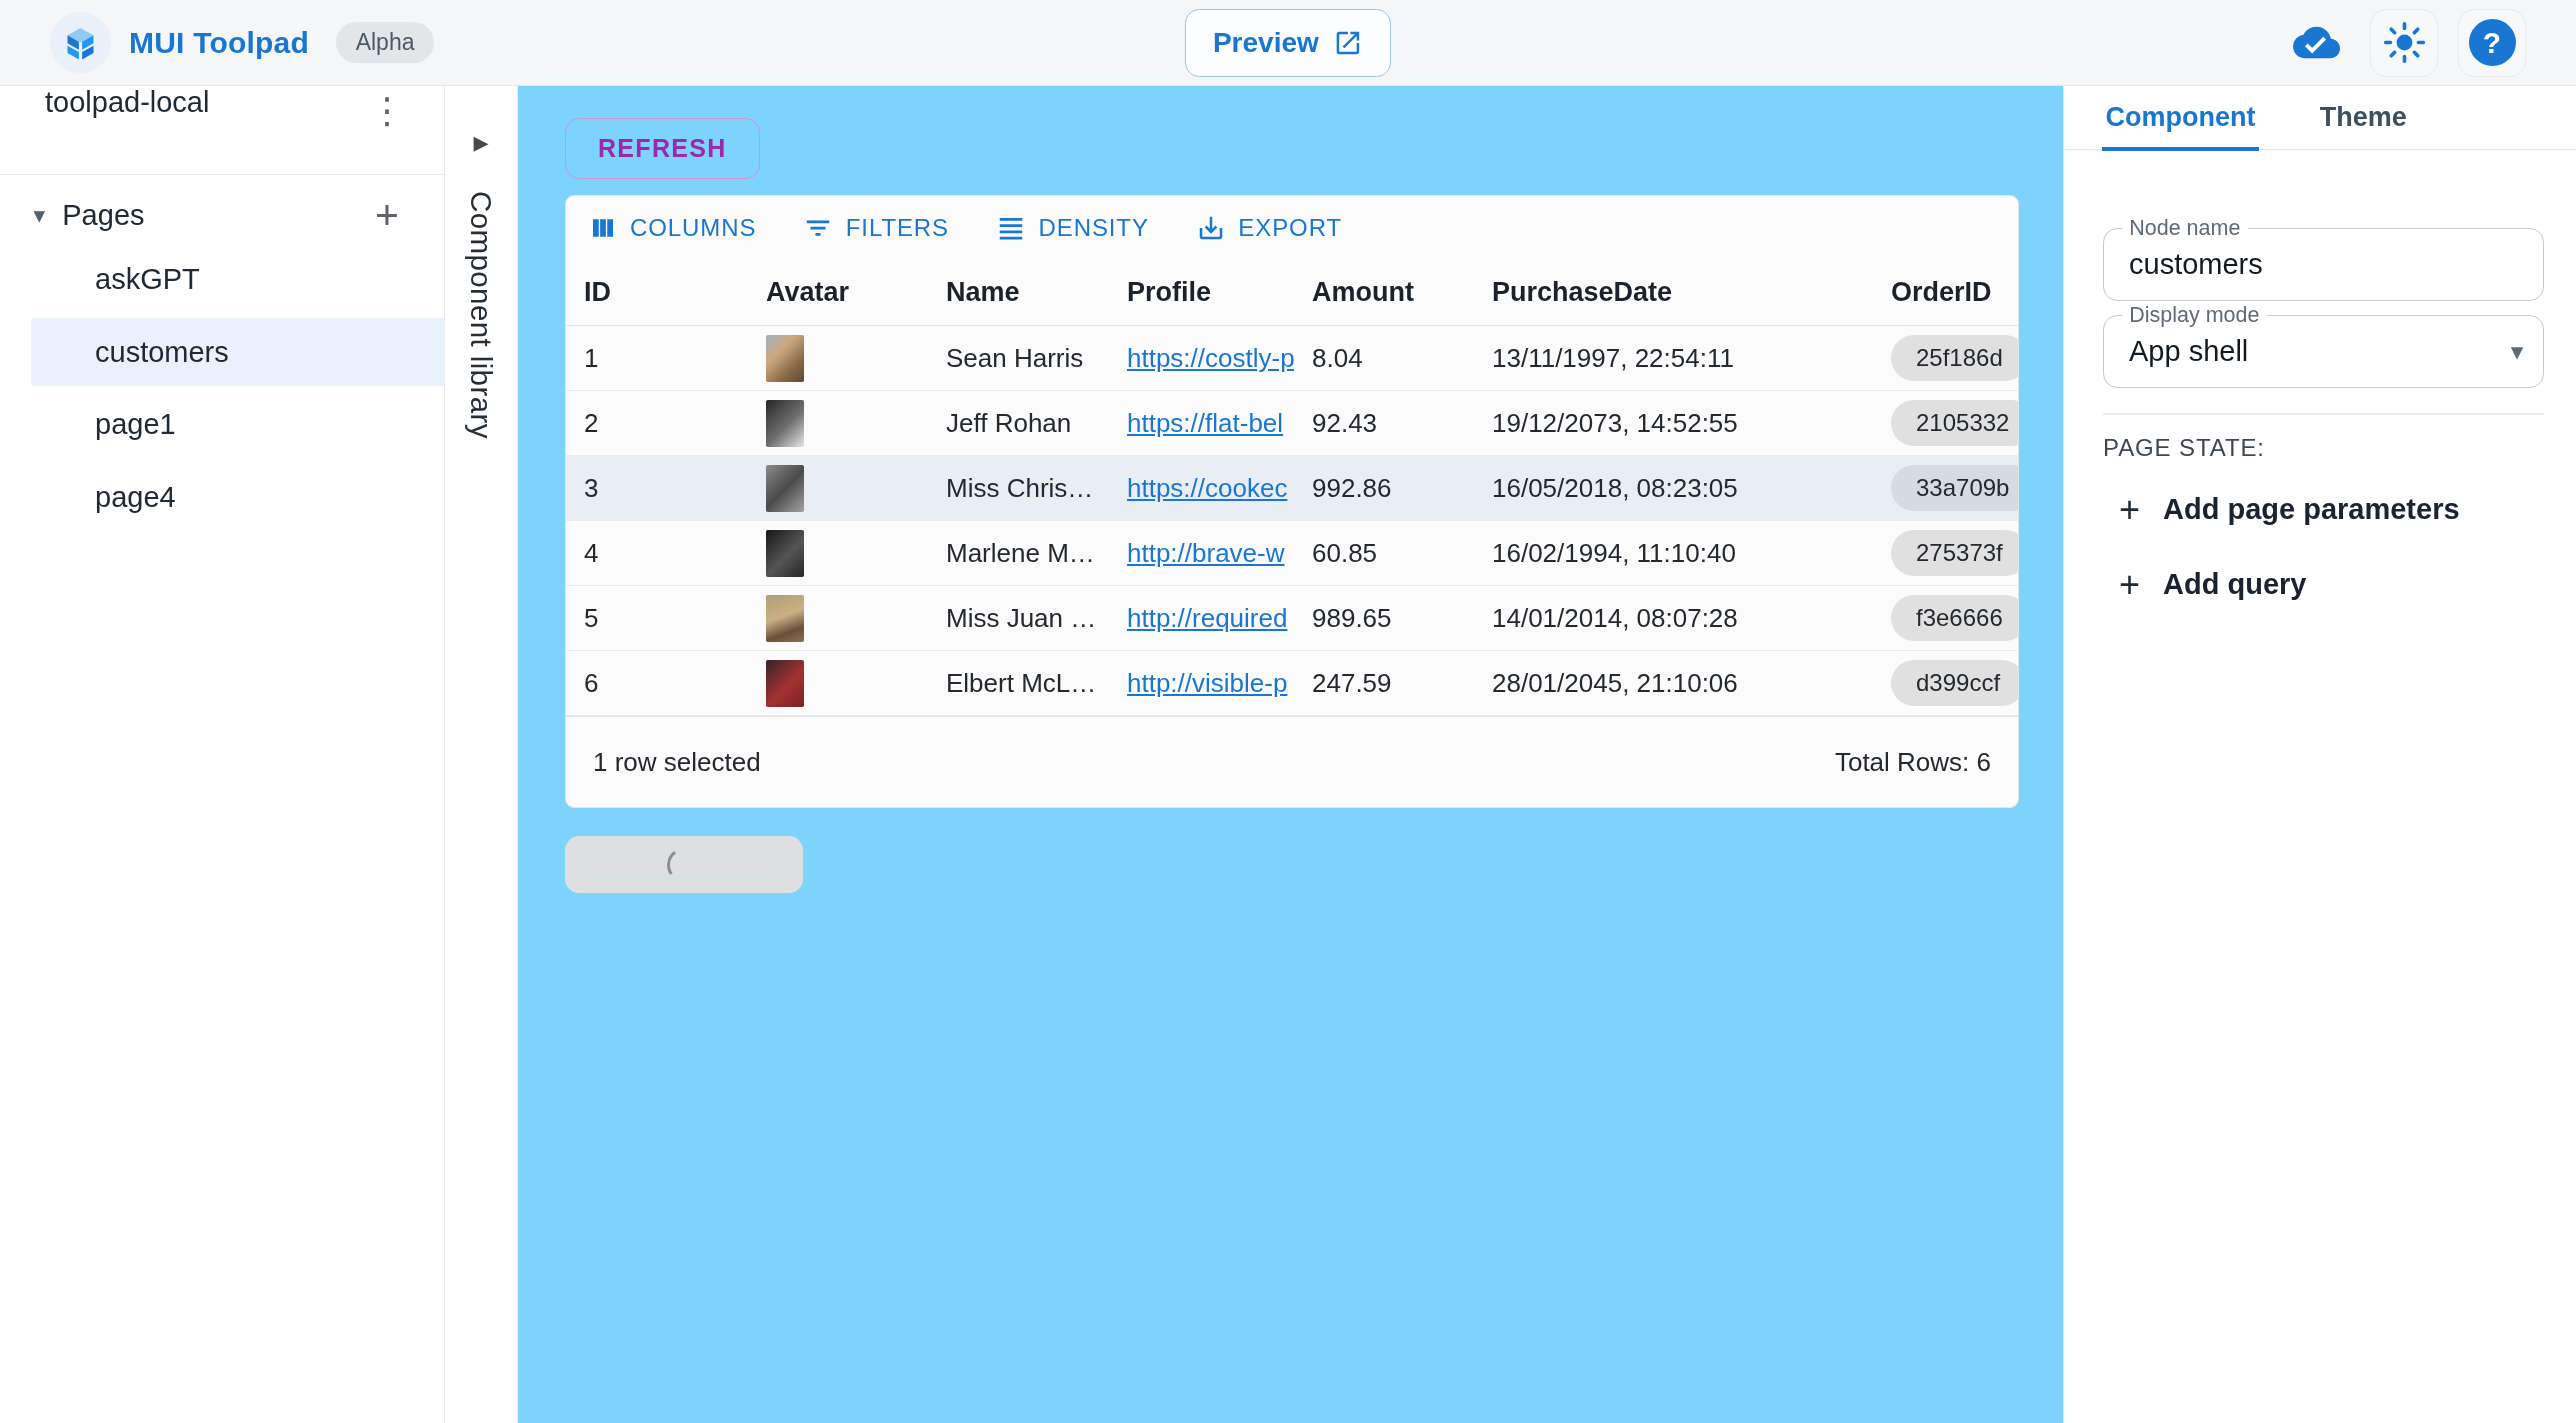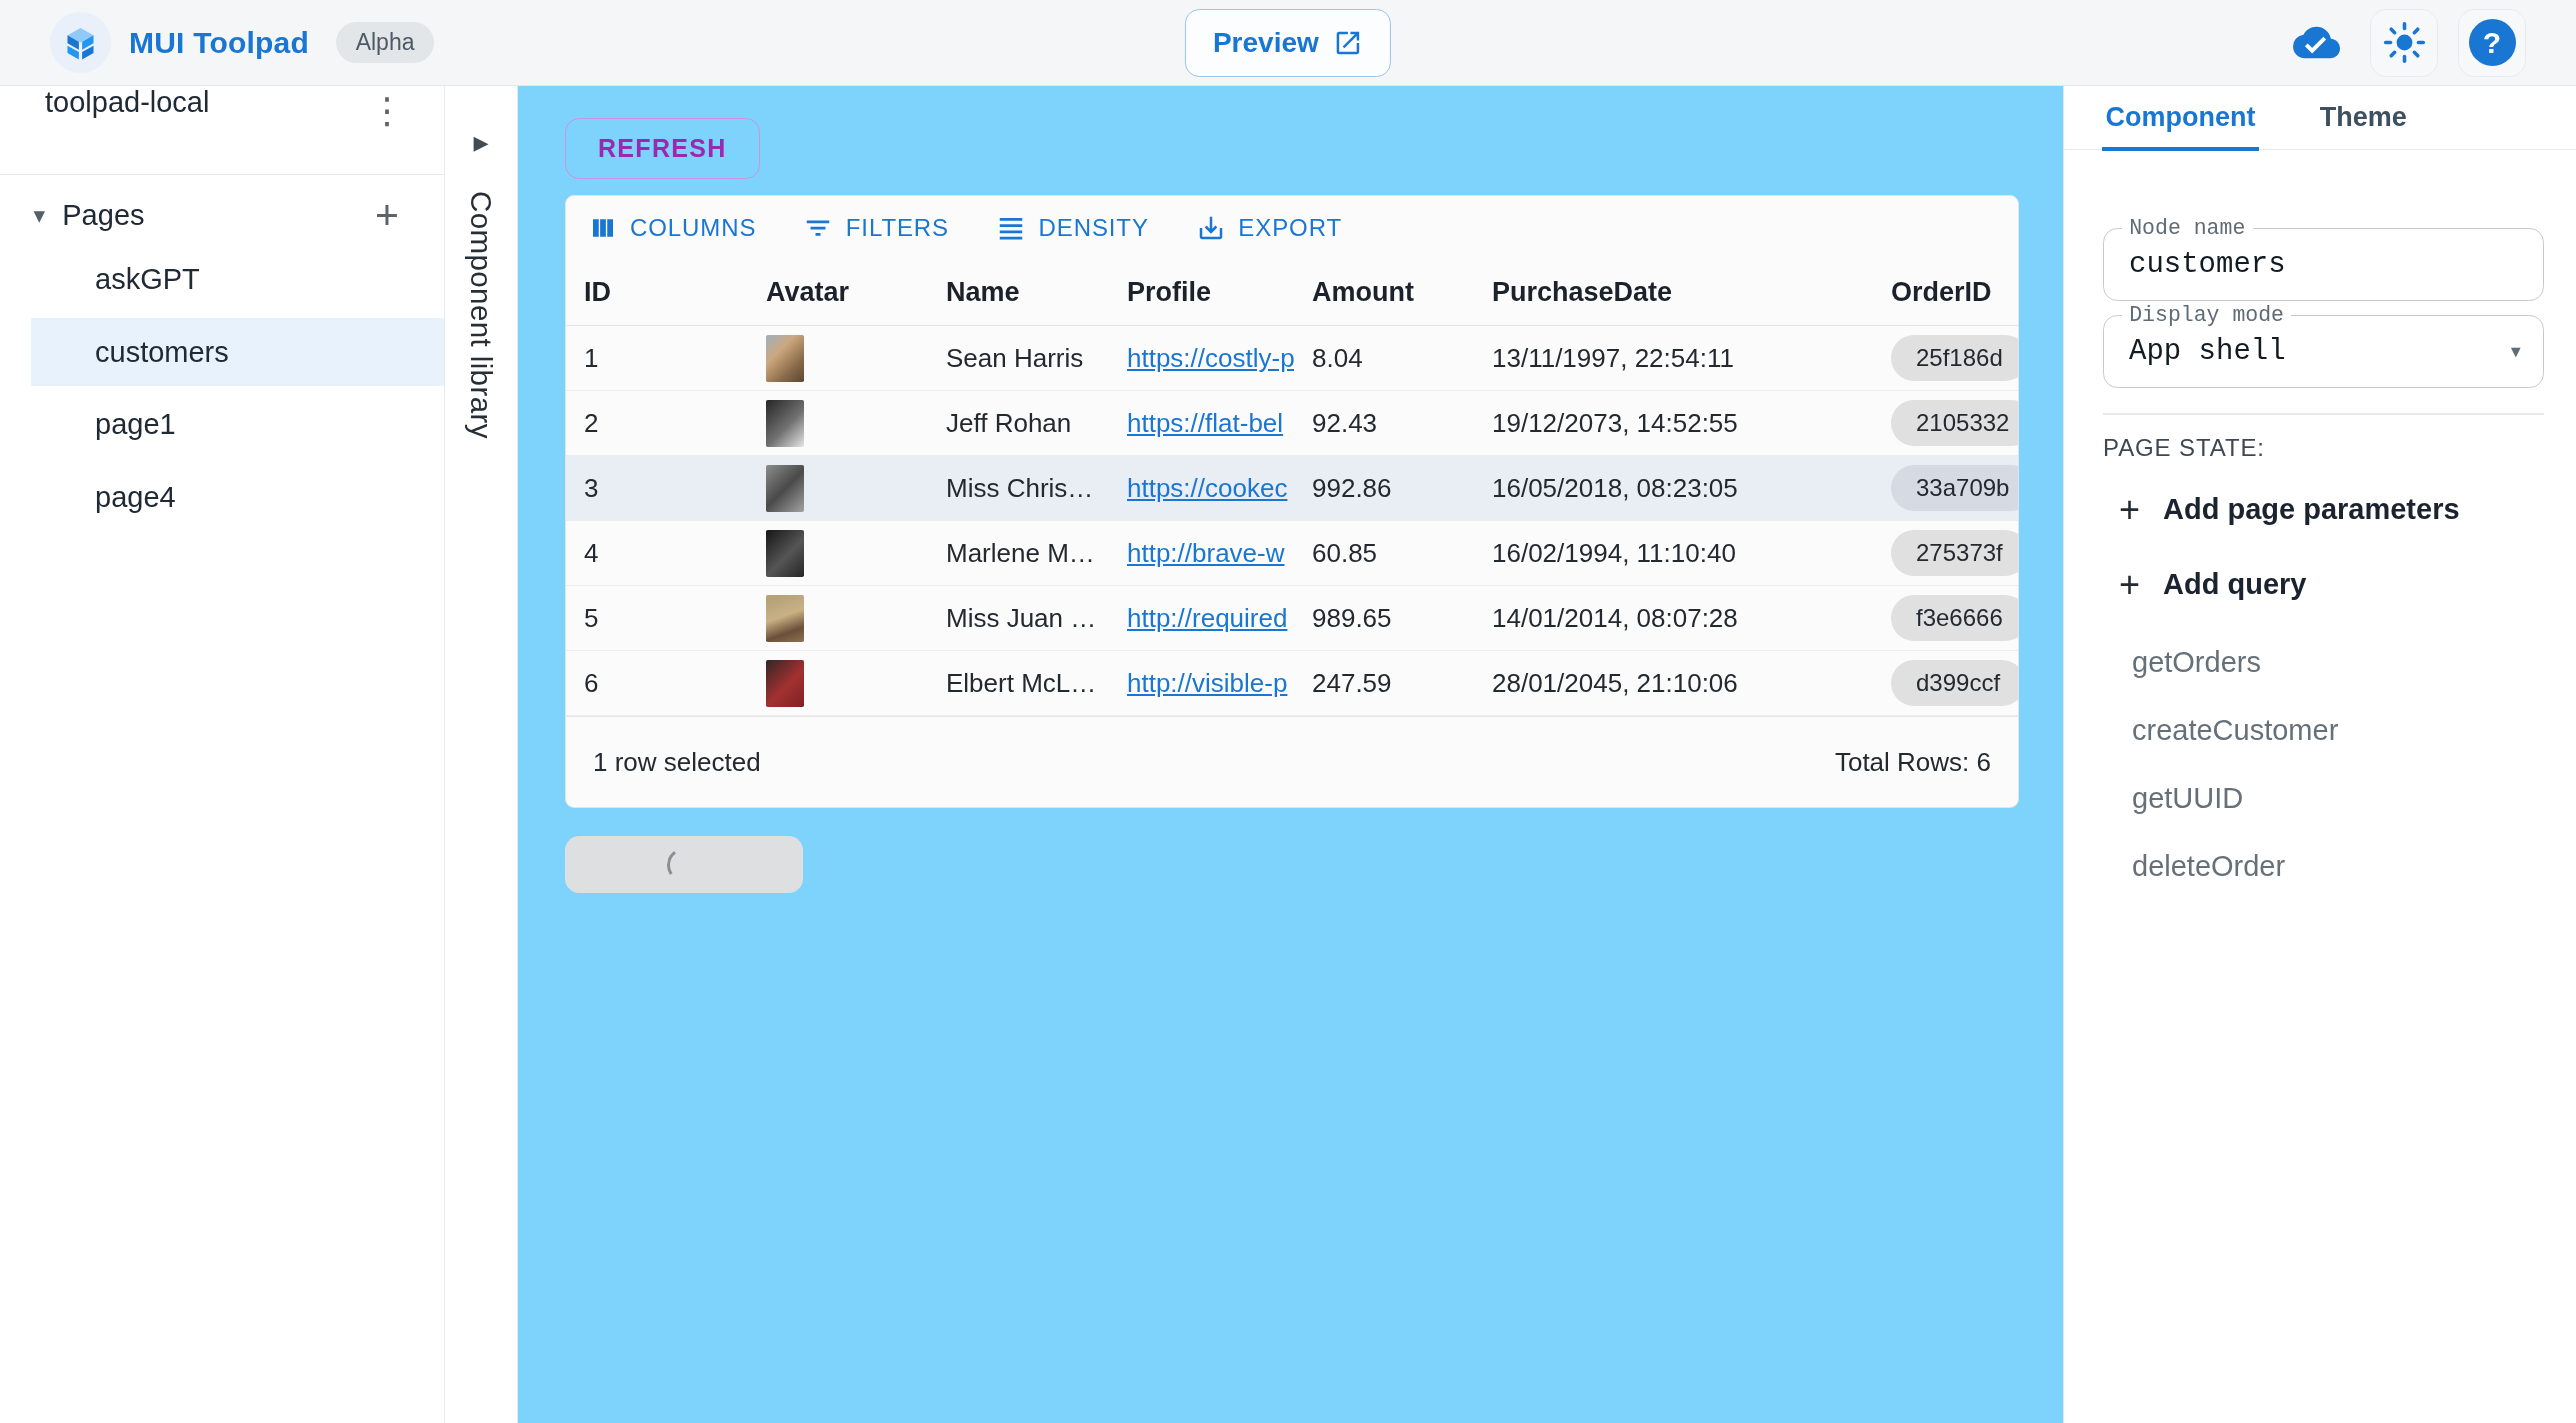--- a/index.html
+++ b/index.html
@@ -69,21 +69,21 @@
   .spinner { width:34px; height:34px; border-radius:50%; border:3.6px solid transparent; border-left-color:#8b8f93; transform:rotate(10deg); }
 
   
   .inspector { width:513px; flex:0 0 513px; background:#fff; border-left:1.8px solid #e4e6e8; display:flex; flex-direction:column; }
   .insp-tabs { height:64px; display:flex; border-bottom:1.8px solid #e7e9eb; padding-left:38px; gap:57px; }
   .insp-tab { position:relative; display:flex; align-items:center; font-size:27px; font-weight:600; color:#3e5060; background:transparent; border:none; cursor:pointer; padding:0 3.6px; }
   .insp-tab.active { color:#1976d2; }
   .insp-tab.active::after { content:""; position:absolute; left:0; right:0; bottom:-1.8px; height:3.6px; background:#1976d2; }
   .insp-content { padding:55px 32px 0 39px; }
   .page-heading { font-size:34px; font-weight:600; color:#131c24; }
-  .field { position:relative; margin-top:14px; height:73px; border:1.8px solid #c6cacd; border-radius:14.3px; display:flex; align-items:center; padding:0 25px; background:#fff;font-family:Liberation Mono, monospace; }
+  .field { position:relative; margin-top:14px; height:73px; border:1.8px solid #c6cacd; border-radius:14.3px; display:flex; align-items:center; padding:0 25px; background:#fff; }
   .field:first-of-type { margin-top:23px; }
   .field-label { position:absolute; top:-13.4px; left:18px; background:#fff; padding:0 7.2px; font-size:21.5px; color:#5f6b76; }
   .field-value { font-size:29px; color:#121b22; }
   .select-caret { position:absolute; right:19.7px; font-size:25px; color:#5f6b76; }
   .insp-divider { margin-top:25px; height:1.8px; background:#e8eaec; }
   .state-caption { margin-top:19.7px; font-size:24px; letter-spacing:0.9px; color:#3e4852; }
   .add-row { margin-top:28px; display:flex; align-items:center; gap:23px; background:transparent; border:none; cursor:pointer; padding-left:16px; height:39px; }
   .add-row + .add-row { margin-top:36px; }
   .add-plus { font-size:36px; font-weight:400; color:#222b33; line-height:1; }
   .add-label { font-size:29px; font-weight:700; color:#1b2330; }
@@ -331,24 +331,18 @@
         <button class="add-row">
           <span class="add-plus">+</span>
           <span class="add-label">Add page parameters</span>
         </button>
 
         <button class="add-row">
           <span class="add-plus">+</span>
           <span class="add-label">Add query</span>
         </button>
 
-        <div class="query-list">
-          <button class="query-item">getOrders</button>
-          <button class="query-item">createCustomer</button>
-          <button class="query-item">getUUID</button>
-          <button class="query-item">deleteOrder</button>
-        </div>
       </div>
     </aside>
 
   </div>
 </div>
 
 
 </body></html>

